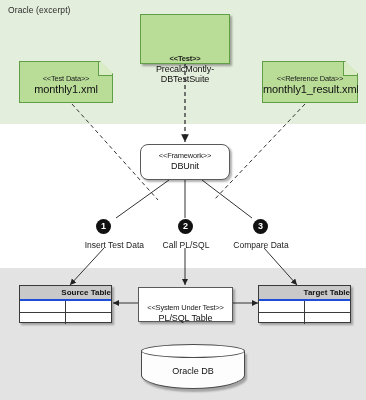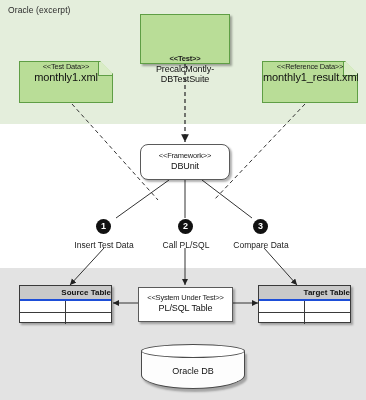--- a/index.html
+++ b/index.html
@@ -84,21 +84,21 @@
   .note .fold {
     position: absolute;
     right: 0; top: 0;
     width: 13px; height: 13px;
     background: #d9ecc6;
     border-left: 1px solid #5f9e45;
     border-bottom: 1px solid #5f9e45;
   }
   .note-text {
     position: relative;
-    padding-top: 0;
+    padding-top: 12px;
   }
 
   
   .table-node {
     position: absolute;
     box-sizing: border-box;
     border: 1px solid #3a3a3a;
     background: #ffffff;
     box-shadow: 2px 2px 2px rgba(0,0,0,.3);
   }
@@ -237,21 +237,21 @@
       <span class="name small">monthly1_result.xml</span>
     </div>
   </div>
 
   <div class="node white-box" style="left:140px; top:144px; width:90px; height:36px; padding-top:7px;border-radius:8px;">
     <span class="stereo">&lt;&lt;Framework&gt;&gt;</span>
     <span class="name">DBUnit</span>
   </div>
 
   <div class="badge" style="left:96px; top:219px;">1</div>
-  <div class="step-label" style="left:46px; top:240px; width:116px;">Insert Test Data</div>
+  <div class="step-label" style="left:28px; top:240px; width:116px;text-align:right;">Insert Test Data</div>
 
   <div class="badge" style="left:178px; top:219px;">2</div>
   <div class="step-label" style="left:133px; top:240px; width:106px;">Call PL/SQL</div>
 
   <div class="badge" style="left:253px; top:219px;">3</div>
   <div class="step-label" style="left:207px; top:240px; width:108px;">Compare Data</div>
 
   <div class="table-node" style="left:19px; top:285px; width:93px; height:38px;">
     <div class="table-head">Source Table</div>
     <div class="table-body">
@@ -259,21 +259,21 @@
         <div class="tcell"></div>
         <div class="tcell"></div>
       </div>
       <div class="trow">
         <div class="tcell"></div>
         <div class="tcell"></div>
       </div>
     </div>
   </div>
 
-  <div class="node white-box" style="left:138px; top:287px; width:95px; height:35px; padding-top:6px;">
+  <div class="node white-box" style="left:138px; top:287px; width:95px; height:35px; padding-top:16px;">
     <span class="stereo">&lt;&lt;System Under Test&gt;&gt;</span>
     <span class="name">PL/SQL Table</span>
   </div>
 
   <div class="table-node" style="left:258px; top:285px; width:93px; height:38px;">
     <div class="table-head">Target Table</div>
     <div class="table-body">
       <div class="trow">
         <div class="tcell"></div>
         <div class="tcell"></div>

